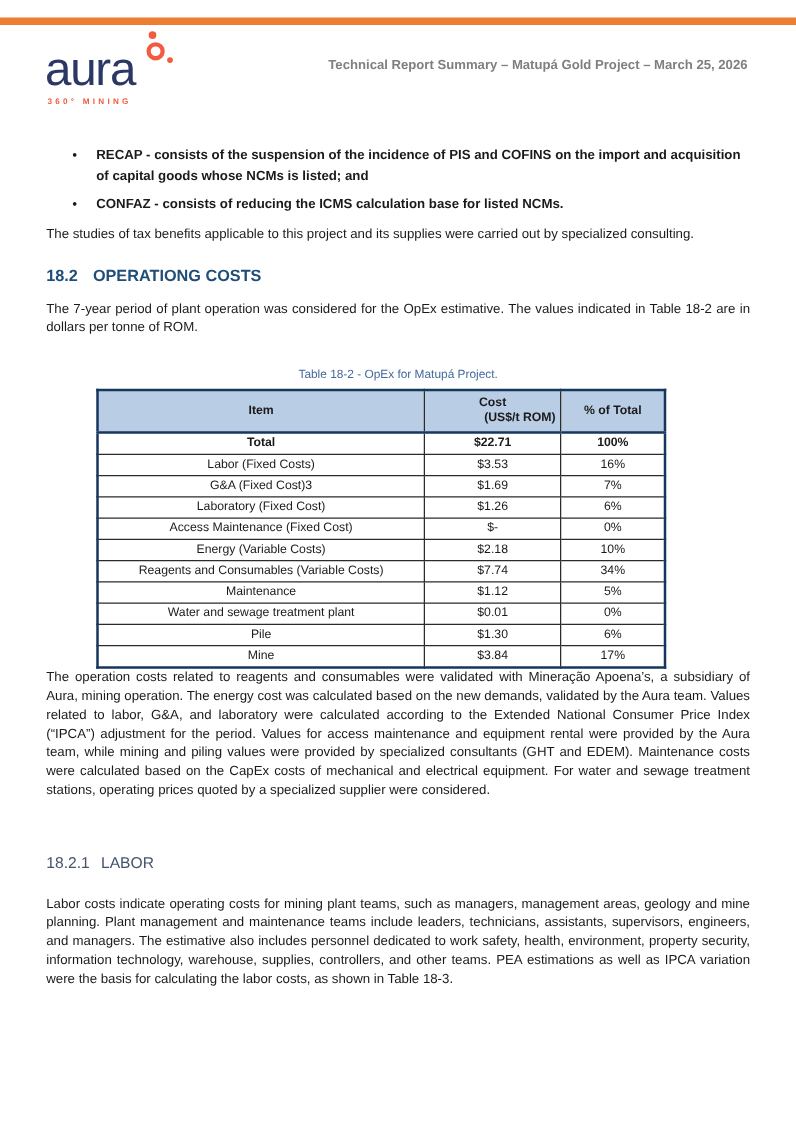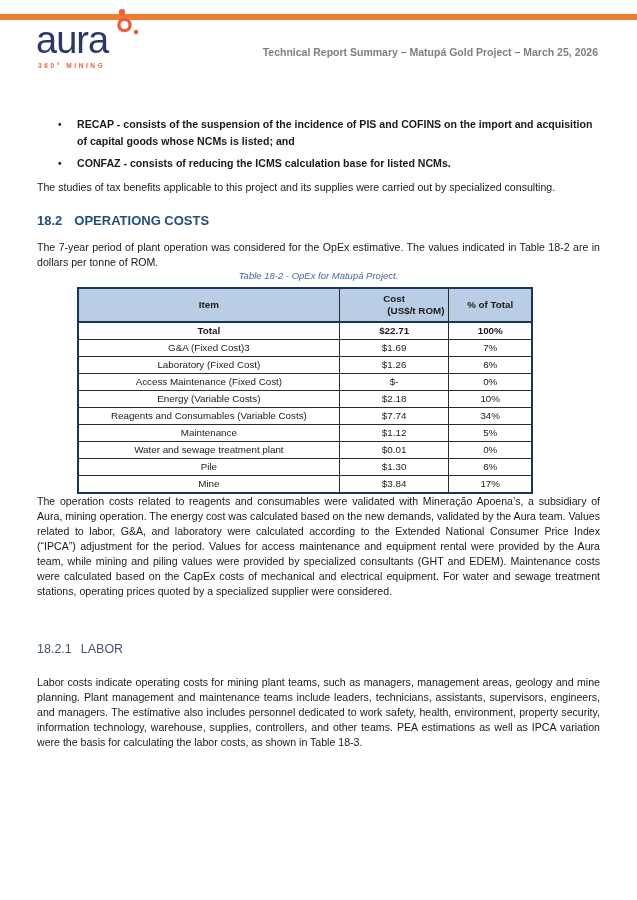--- a/index.html
+++ b/index.html
@@ -12,21 +12,21 @@
     overflow: hidden;
   }
 
   
   .top-bar {
     position: absolute; left: 0; top: 14px;
     width: 637px; height: 6px;
     background: #ED7D31;
   }
   .logo {
-    position: absolute; left: 36px; top: 20px;
+    position: absolute; left: 36px; top: 36px;
     width: 120px; height: 58px;
   }
   .logo-brand {
     font-size: 38px; line-height: 40px;
     font-weight: 400; letter-spacing: -1px;
     color: #2B3866;
   }
   .logo-mark { position: absolute; left: 72px; top: -14px; }
   .logo-tagline {
     margin-top: 2px; margin-left: 2px;
@@ -71,22 +71,23 @@
   h2.sec {
     margin-top: 18px;
     font-size: 13px; font-weight: 700;
     color: #1F4E79;
   }
   h2.sec .sec-num { margin-right: 12px; }
 
   .p-opex { margin-top: 12px; }
 
   .tbl-caption {
+    margin-top: 24px;
     text-align: center;
-    font-size: 9.5px; font-style: italic;
+    font-size: 9.5px; 
     color: #44699B;
   }
 
   table.opex {
     margin: 6px 0 0 40px;
     width: 456px;
     border-collapse: collapse;
     border: 2px solid #17365D;
     font-size: 9.8px;
   }
@@ -183,20 +184,25 @@
         <th>% of Total</th>
       </tr>
     </thead>
     <tbody id="opex-tbody">
         <tr class="bold">
       <td>Total</td>
       <td>$22.71</td>
       <td>100%</td>
     </tr>
         <tr>
+      <td>Labor (Fixed Costs)</td>
+      <td>$3.53</td>
+      <td>16%</td>
+    </tr>
+        <tr>
       <td>G&amp;A (Fixed Cost)3</td>
       <td>$1.69</td>
       <td>7%</td>
     </tr>
         <tr>
       <td>Laboratory (Fixed Cost)</td>
       <td>$1.26</td>
       <td>6%</td>
     </tr>
         <tr>

